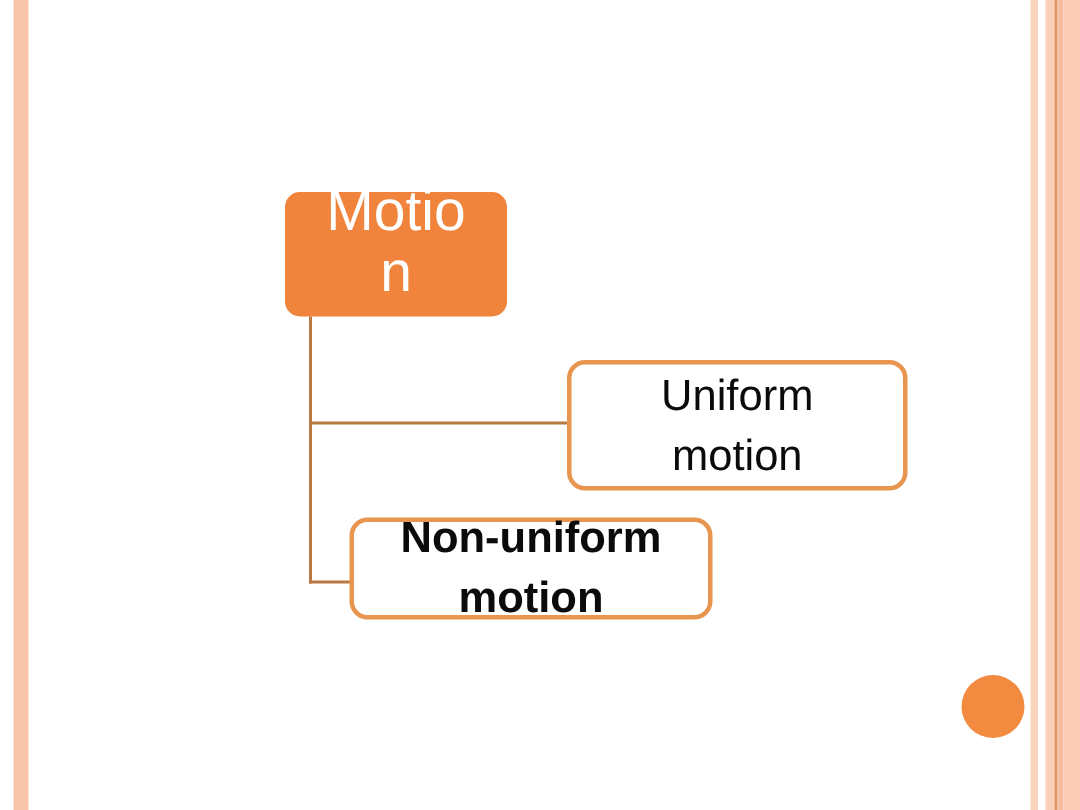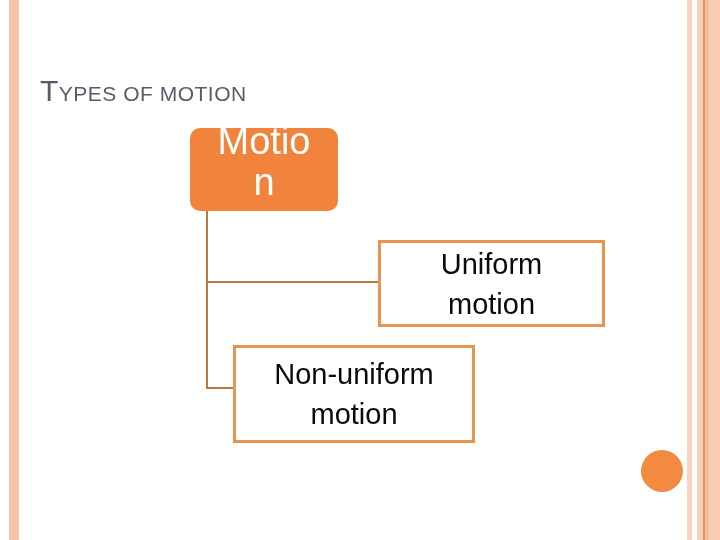--- a/index.html
+++ b/index.html
@@ -55,30 +55,30 @@
     overflow: hidden;
     color: #ffffff;
     font-size: 38px;
     line-height: 41px;
   }
   .node-root .lines { margin-top: -7px; }
 
   .node-child {
     background: #ffffff;
     border: 3px solid #e8954f;
-    border-radius: 0;
+    border-radius: 12px;
     color: #0b0b0b;
     font-size: 29px;
     line-height: 40px;
     display: flex;
     align-items: center;
     justify-content: center;
   }
   .node-uniform     { left: 378px; top: 240px; width: 227px; height: 87px; }
-  .node-non-uniform { left: 233px; top: 345px; width: 242px; height: 98px; }
+  .node-non-uniform { left: 233px; top: 345px; width: 242px; height: 68px; font-weight: bold; }
 
   .line-span { display: block; }
 
   .connector { position: absolute; background: #b97a41; }
   .connector-vertical   { left: 206px; top: 211px; width: 2px;   height: 178px; }
   .connector-h-uniform  { left: 206px; top: 281px; width: 172px; height: 2px; }
   .connector-h-nonuni   { left: 206px; top: 387px; width: 29px;  height: 2px; }
 
   
   .circle {
@@ -89,21 +89,20 @@
     background: #f28a40;
   }
 </style>
 </head>
 <body>
 
 <div class="slide">
 
   <div class="left-bar"></div>
 
-  <h1 class="title">Types of motion</h1>
 
   <div class="diagram">
 
     <div class="connector connector-vertical"></div>
     <div class="connector connector-h-uniform"></div>
     <div class="connector connector-h-nonuni"></div>
 
     <div class="node node-root">
       <div class="lines">
         <span class="line-span">Motio</span>

